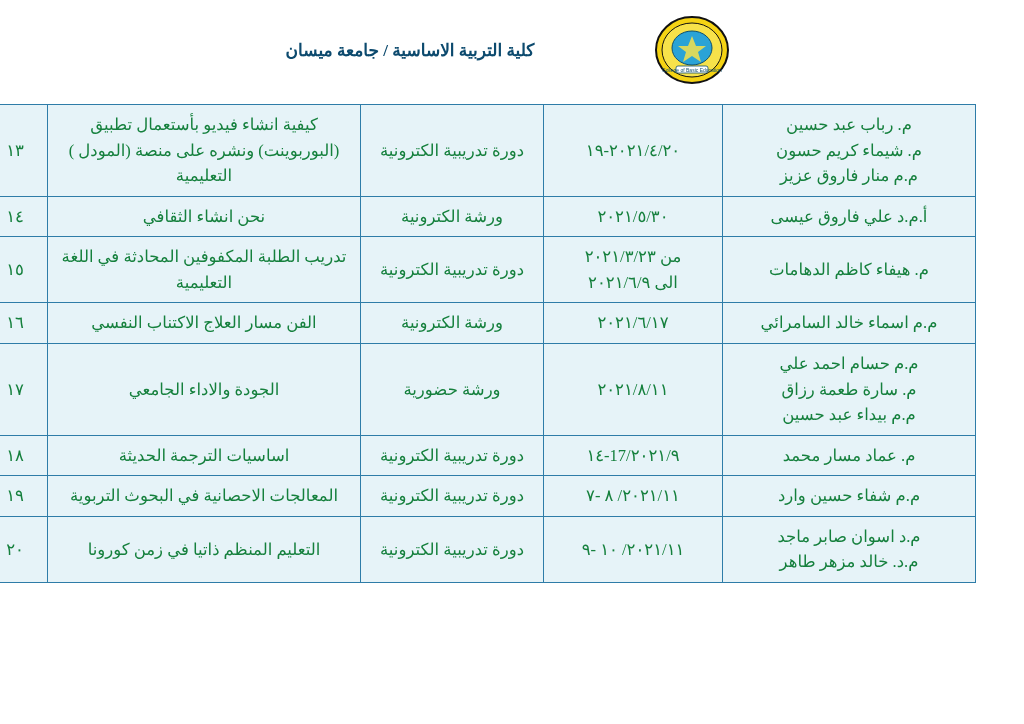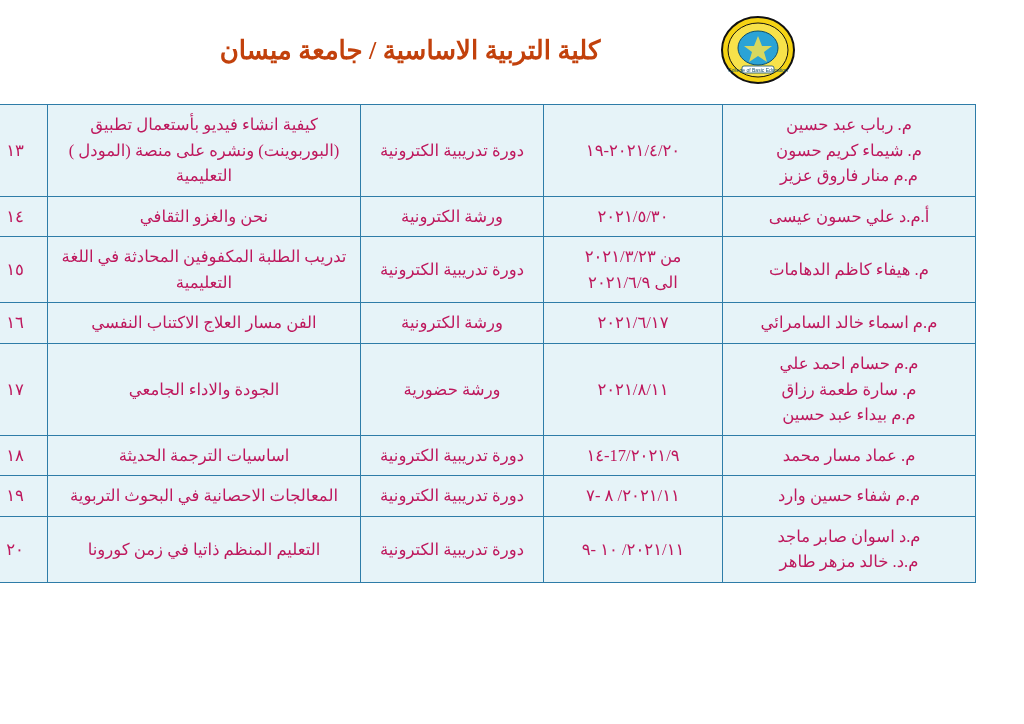--- a/index.html
+++ b/index.html
@@ -26,23 +26,23 @@
     flex-direction: row-reverse;
     align-items: center;
     justify-content: center;
     gap: 40px;
     padding-top: 14px;
     height: 86px;
     box-sizing: border-box;
   }
   .header-title {
     font-family: "Liberation Serif", serif;
-    font-size: 26px;
+    font-size: 17px;
     font-weight: bold;
-    color: #c2410c;
+    color: #0c4a6e;
     letter-spacing: 0px;
     direction: rtl;
     white-space: nowrap;
     margin-right: 72px;
   }
   .logo {
     width: 92px;
     height: 72px;
     position: relative;
     flex: 0 0 auto;
@@ -62,21 +62,21 @@
     table-layout: fixed;
     direction: rtl;
   }
   table.schedule td {
     border: 1px solid #2e7ca8;
     background: #e6f3f8;
     text-align: center;
     vertical-align: middle;
     font-size: 16.5px;
     font-family: "Liberation Serif", serif;
-    color: #be185d;
+    color: #15803d;
     padding: 7px 6px;
     line-height: 1.55;
   }
   td.col-num   { width: 52px; font-size: 17px; }
   td.col-title { width: 300px; }
   td.col-type  { width: 170px; margin-left: 6px; }
   td.col-date  { width: 166px; }
   td.col-names { width: 240px; }
 
   .line { display: block; }
@@ -122,30 +122,30 @@
               <span class="line">كيفية انشاء فيديو بأستعمال تطبيق</span>
               <span class="line">(البوربوينت) ونشره على منصة (المودل )</span>
               <span class="line">التعليمية</span>
             </td>
             <td class="col-num">
               <span class="line">١٣</span>
             </td>
           </tr>
           <tr>
             <td class="col-names">
-              <span class="line">أ.م.د علي حسون عيسى</span>
+              <span class="line">أ.م.د علي فاروق عيسى</span>
             </td>
             <td class="col-date">
               <span class="line">٢٠٢١/٥/٣٠</span>
             </td>
             <td class="col-type">
               <span class="line">ورشة الكترونية</span>
             </td>
             <td class="col-title">
-              <span class="line">نحن والغزو الثقافي</span>
+              <span class="line">نحن انشاء الثقافي</span>
             </td>
             <td class="col-num">
               <span class="line">١٤</span>
             </td>
           </tr>
           <tr>
             <td class="col-names">
               <span class="line">م. هيفاء كاظم الدهامات</span>
             </td>
             <td class="col-date">

